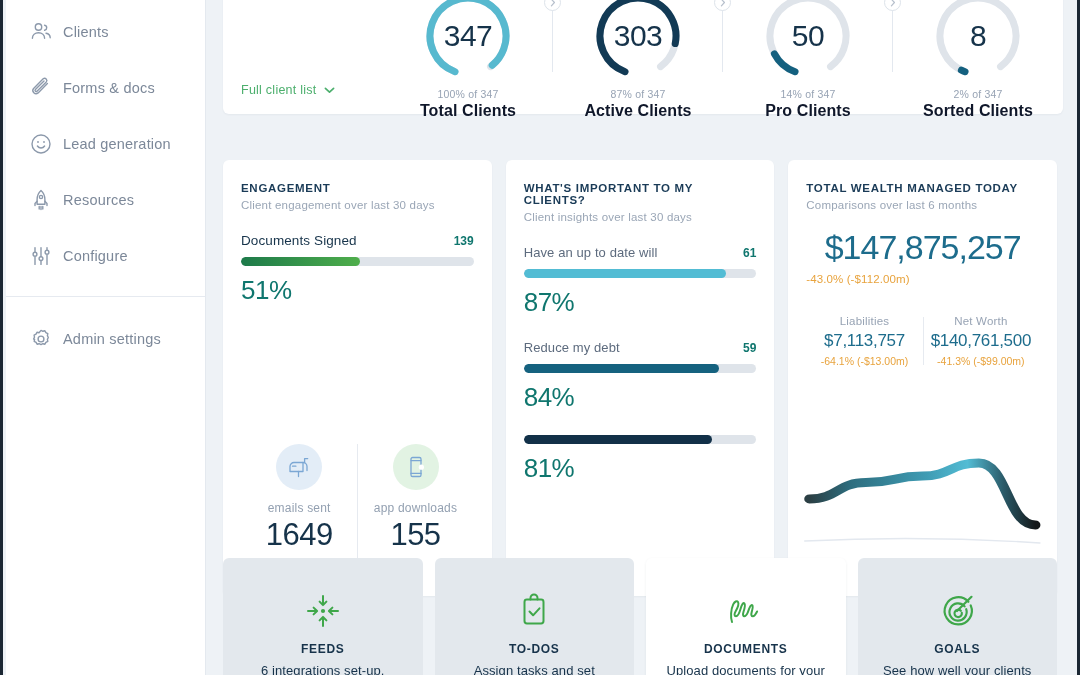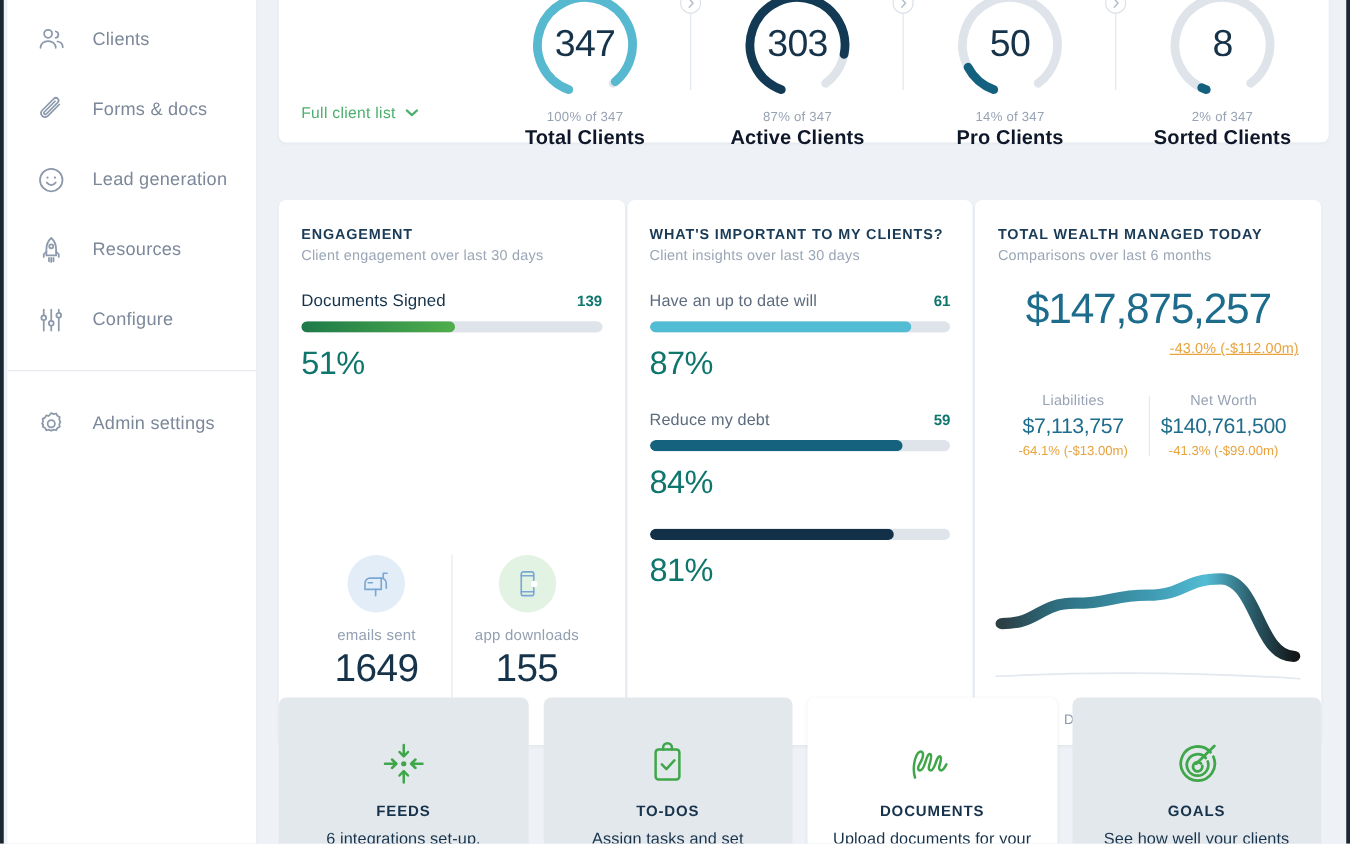--- a/index.html
+++ b/index.html
@@ -25,21 +25,21 @@
     left: 3px; top: 0;
     width: 200px; height: 675px;
     background: #ffffff;
     border-right: 1px solid #e4e9ef;
   }
   .nav-group { padding-top: 4px; }
   .nav-item {
     display: flex; align-items: center;
     height: 56px;
     padding-left: 22px;
-    gap: 20px;
+    gap: 9px;
     cursor: pointer;
   }
   .nav-icon {
     width: 26px; height: 26px;
     display: flex; align-items: center; justify-content: center;
     flex: 0 0 26px;
     color: #8c99ab;
   }
   .nav-icon svg { display: block; }
   .nav-label {
@@ -142,21 +142,21 @@
     display: flex; align-items: center; justify-content: center;
     color: #b7c0cc;
   }
 
   
   .cards-row {
     position: absolute;
     left: 17px; top: 160px;
     right: 17px; height: 436px;
     display: flex;
-    gap: 2px;
+    gap: 14px;
   }
   .card {
     flex: 1;
     background: #fff;
     border-radius: 6px;
     box-shadow: 0 1px 2px rgba(30,50,70,.05);
     padding: 22px 18px 0 18px;
     position: relative;
   }
   .card-title {
@@ -229,22 +229,22 @@
 
   
   .wealth-amount {
     margin-top: 17px;
     text-align: center;
     font-size: 34px;
     color: #1d6c8c;
     letter-spacing: -1px;
   }
   .wealth-delta {
-    margin-top: 6px; text-align: right;
-    font-size: 11.5px; color: #e8a33d; letter-spacing: .1px; text-decoration: underline;
+    margin-top: 6px; text-align: left;
+    font-size: 11.5px; color: #e8a33d; letter-spacing: .1px;
   }
   .wealth-split {
     margin-top: 30px;
     display: flex;
   }
   .wealth-col {
     flex: 1; text-align: center; position: relative;
   }
   .wealth-col + .wealth-col::before {
     content: ""; position: absolute; left: 0; top: 2px; bottom: 2px;

